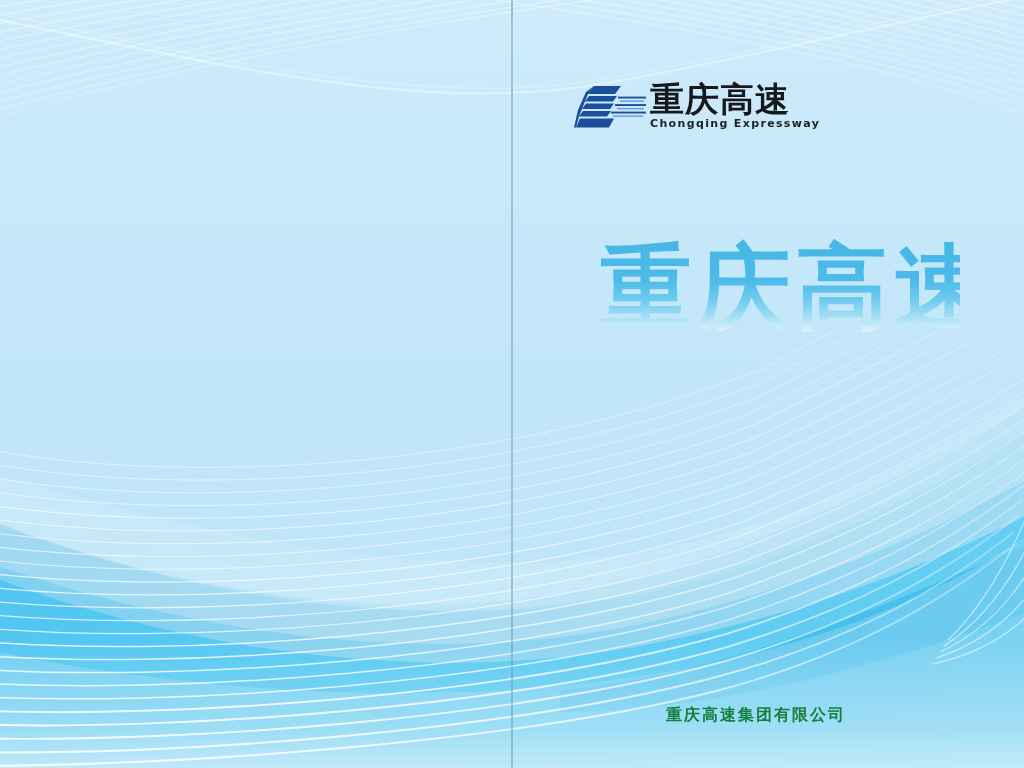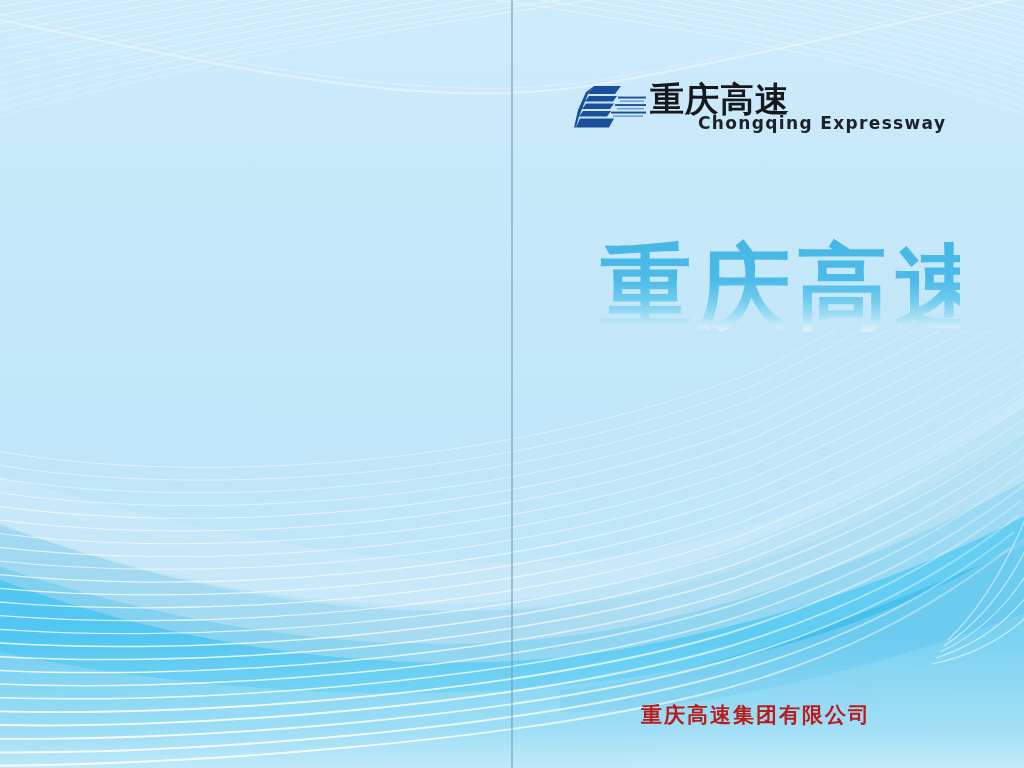--- a/index.html
+++ b/index.html
@@ -60,28 +60,27 @@
     font-size: 34px;
     line-height: 34px;
     font-weight: bold;
     color: #16181c;
     letter-spacing: 1px;
     font-family: "DejaVu Sans", "Liberation Sans", sans-serif;
     white-space: nowrap;
   }
   .logo-en {
     margin-top: 1px;
-    font-size: 17px;
+    font-size: 11px;
     line-height: 13px;
     font-weight: bold;
     color: #1d2024;
     letter-spacing: 1.35px;
     font-family: "DejaVu Sans", "Liberation Sans", sans-serif;
     white-space: nowrap;
-    margin-left: 48px;
   }
 
   
   .title-wrap {
     position: absolute;
     left: 600px;
     top: 238px;
     width: 360px;
     z-index: 8;
     text-align: center;
@@ -107,25 +106,25 @@
   }
 
   
   .footer-text {
     position: absolute;
     left: 0;
     top: 703px;
     width: 1024px;
     text-align: center;
     z-index: 8;
-    font-size: 21px;
+    font-size: 16px;
     line-height: 24px;
     font-weight: bold;
     letter-spacing: 2px;
-    color: #b91c1c;
+    color: #15803d;
     font-family: "DejaVu Sans", "Liberation Sans", sans-serif;
   }
   .footer-inner {
     position: relative;
     left: 244px;
   }
 </style>
 </head>
 <body>
 

